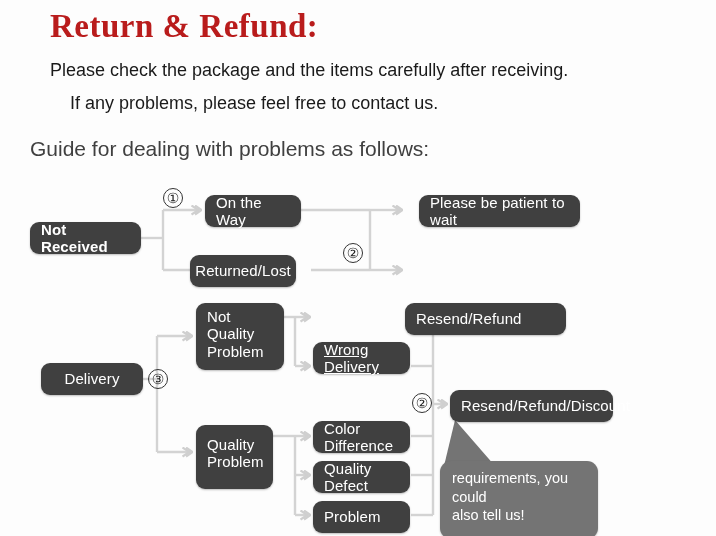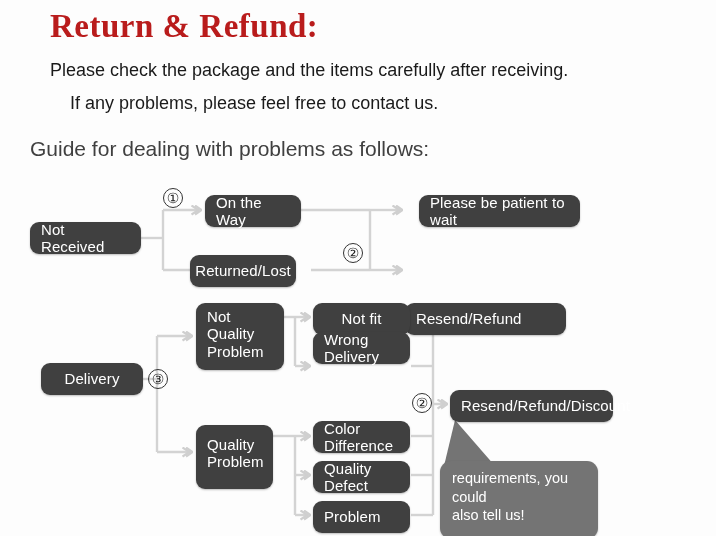--- a/index.html
+++ b/index.html
@@ -180,42 +180,41 @@
       <path d="M433,404 L445,404" marker-end="url(#ah)"></path>
     </g>
   </svg>
 
   <svg class="bubble-tail">
     <polygon points="15,8 55,54 4,54" fill="#747474"></polygon>
   </svg>
 
   <div class="chart">
 
-    <div class="node center" style="left:30px; top:222px; width:111px; height:18px;">Not Received</div>
+    <div class="node center" style="left:30px; top:222px; width:111px; height:18px;font-weight:bold;">Not Received</div>
 
     <div class="node center" style="left:205px; top:195px; width:96px; height:30px;">On the Way</div>
 
     <div class="node center" style="left:190px; top:255px; width:106px; height:30px;">Returned/Lost</div>
 
     <div class="node" style="left:405px; top:195px; width:161px; height:30px;margin-left:14px;">Please be patient to wait</div>
 
     <div class="node" style="left:405px; top:255px; width:161px; height:30px;margin-top:48px;">Resend/Refund</div>
 
     <div class="node center" style="left:41px; top:363px; width:102px; height:32px;">Delivery</div>
 
     <div class="node" style="left:196px; top:303px; width:88px; height:67px; align-items:flex-start; padding-top:5px;">Not
 Quality
 Problem</div>
 
     <div class="node" style="left:196px; top:425px; width:77px; height:64px; align-items:flex-start; padding-top:11px;">Quality
 Problem</div>
 
-    <div class="node center" style="left:313px; top:303px; width:97px; height:29px;">Not fit</div>
-
-    <div class="node center" style="left:313px; top:332px; width:97px; height:29px;">Wrong Delivery</div>
+
+    <div class="node center" style="left:313px; top:342px; width:97px; height:29px;text-decoration:underline;">Wrong Delivery</div>
 
     <div class="node center" style="left:313px; top:421px; width:97px; height:29px;">Color Difference</div>
 
     <div class="node center" style="left:313px; top:461px; width:97px; height:29px;">Quality Defect</div>
 
     <div class="node" style="left:313px; top:501px; width:97px; height:29px;">Problem</div>
 
     <div class="node" style="left:450px; top:390px; width:163px; height:29px;">Resend/Refund/Discount</div>
 
     <div class="marker" style="left:163px; top:188px;">①</div>

